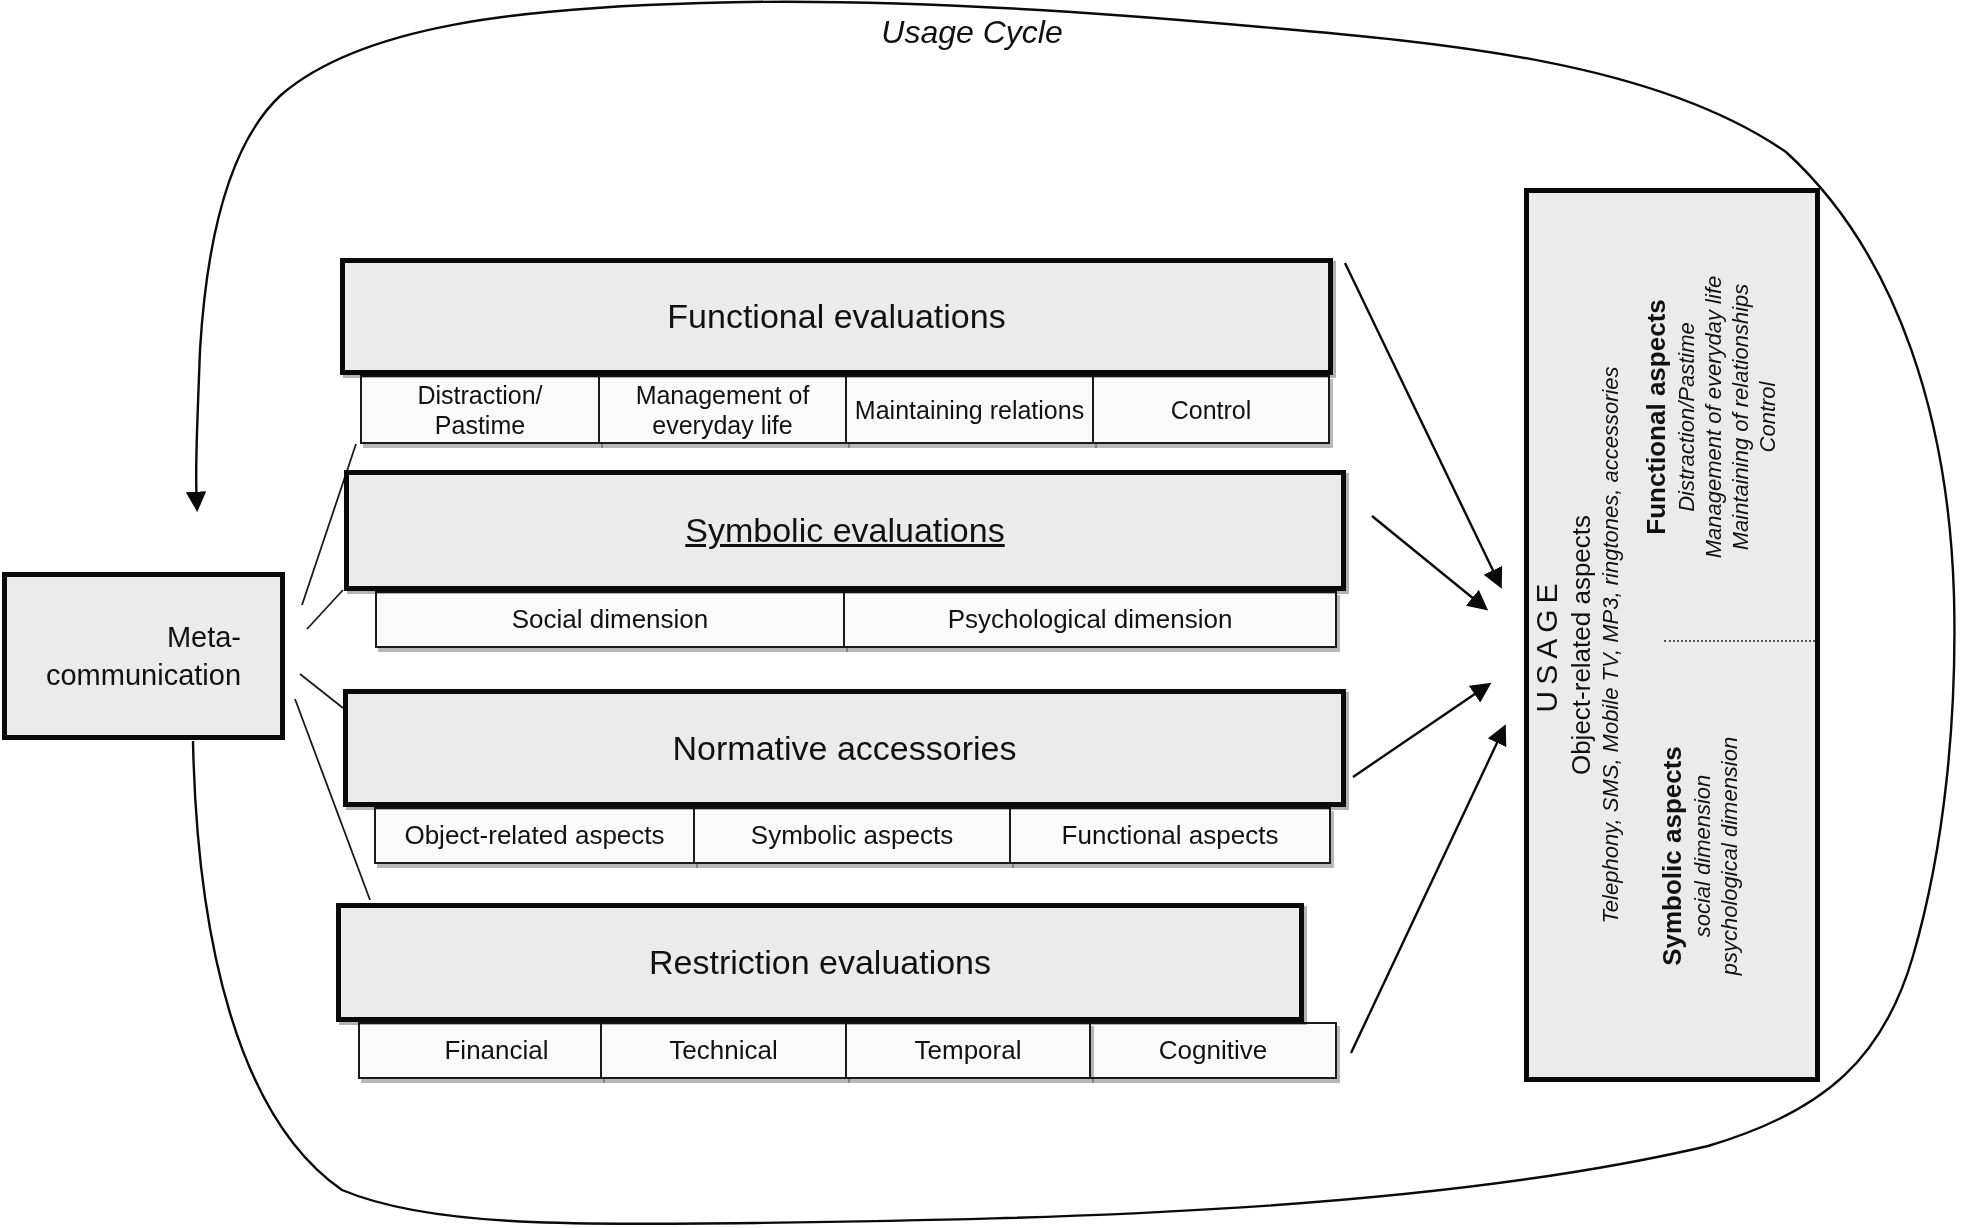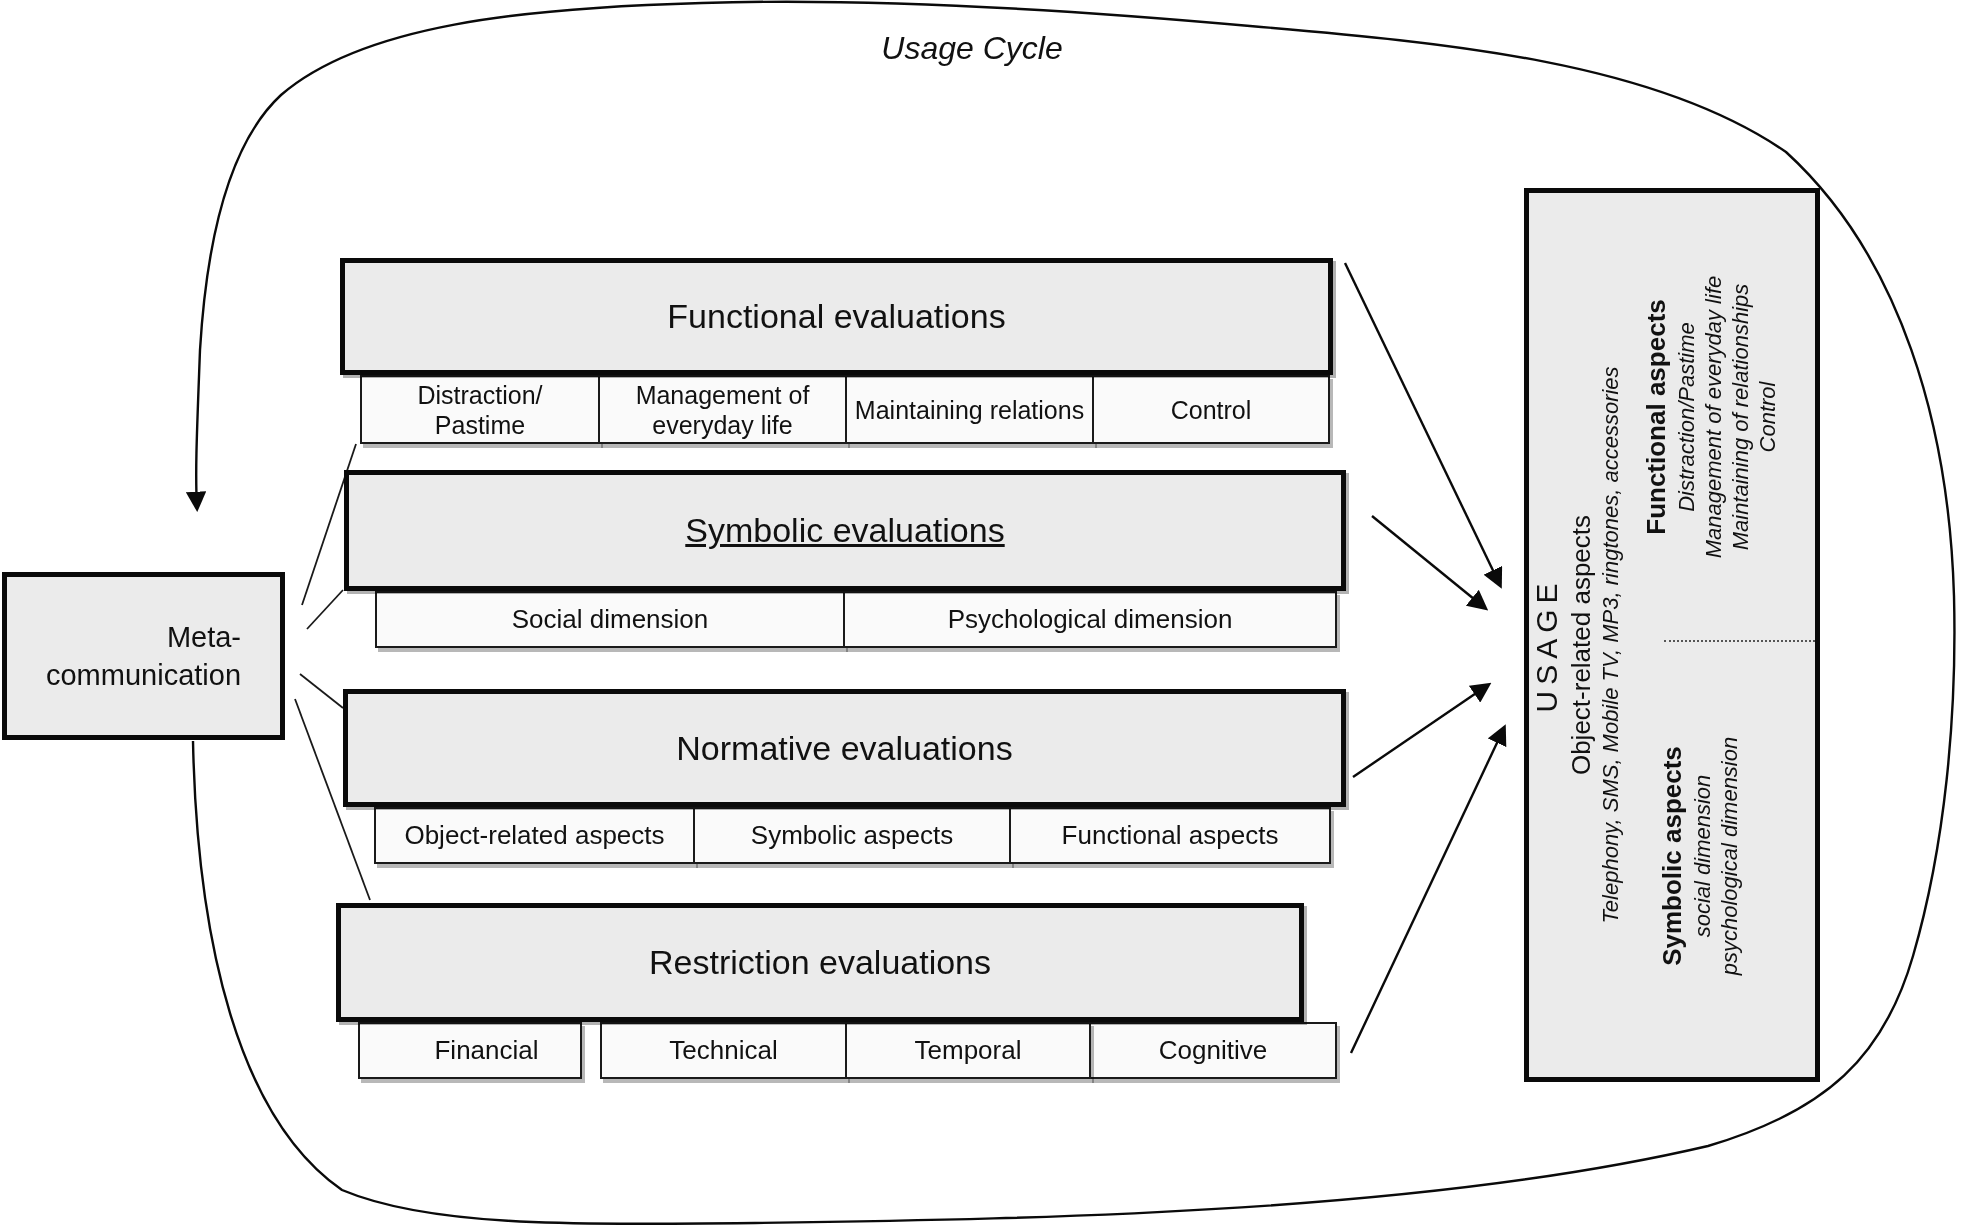--- a/index.html
+++ b/index.html
@@ -3,21 +3,21 @@
 <meta charset="utf-8">
 <style>
   html,body{margin:0;padding:0;background:#ffffff;}
   body{width:1965px;height:1228px;position:relative;overflow:hidden;
        font-family:"Liberation Sans","DejaVu Sans",sans-serif;color:#111;}
   .canvas{position:absolute;left:0;top:0;width:1965px;height:1228px;}
   svg.lines{position:absolute;left:0;top:0;width:1965px;height:1228px;z-index:1;}
 
   .cycle-label{position:absolute;z-index:3;font-style:italic;font-size:31px;
        text-align:center;width:320px;white-space:nowrap;}
-  #usage-cycle-label{left:812px;top:30px;font-size:32px;}
+  #usage-cycle-label{left:812px;top:14px;font-size:32px;}
   #symbolic-cycle-label{left:803px;top:1178px;}
 
   .metabox{position:absolute;left:2px;top:572px;width:283px;height:168px;
        background:#ebebeb;border:5px solid #0a0a0a;box-sizing:border-box;z-index:2;
        display:flex;align-items:center;justify-content:center;text-align:right;
        font-size:29px;line-height:1.32;white-space:pre-line;}
 
   .hdr{position:absolute;background:#ebebeb;border:5px solid #0a0a0a;box-sizing:border-box;
        display:flex;align-items:center;justify-content:center;font-size:34px;z-index:4;
        box-shadow:3px 3px 0 rgba(0,0,0,0.30);}
@@ -36,21 +36,21 @@
   #sub-0-2{left:845px;top:375px;width:249px;height:69px;font-size:25px;}
   #sub-0-3{left:1092px;top:375px;width:238px;height:69px;font-size:25px;}
   
   #sub-1-0{left:375px;top:591px;width:470px;height:57px;}
   #sub-1-1{left:843px;top:591px;width:494px;height:57px;}
   
   #sub-2-0{left:374px;top:807px;width:321px;height:57px;}
   #sub-2-1{left:693px;top:807px;width:318px;height:57px;}
   #sub-2-2{left:1009px;top:807px;width:322px;height:57px;}
   
-  #sub-3-0{left:358px;top:1022px;width:224px;height:57px;padding-left:33px;}
+  #sub-3-0{left:358px;top:1022px;width:244px;height:57px;padding-left:33px;}
   #sub-3-1{left:600px;top:1022px;width:247px;height:57px;}
   #sub-3-2{left:845px;top:1022px;width:246px;height:57px;}
   #sub-3-3{left:1089px;top:1022px;width:248px;height:57px;}
 
   .usagebox{position:absolute;left:1524px;top:188px;width:296px;height:894px;
        background:#ebebeb;border:5px solid #0a0a0a;box-sizing:border-box;z-index:2;}
   .usage-inner{position:absolute;left:0;top:0;right:0;bottom:0;}
   .rotg{position:absolute;white-space:nowrap;text-align:center;
        transform:translate(-50%,-50%) rotate(-90deg);}
   #usage-left{left:47px;top:452px;}
@@ -117,21 +117,21 @@
   <div class="sub" id="sub-0-2">Maintaining relations</div>
   <div class="sub" id="sub-0-3">Control</div>
 
   <div class="hdr" id="hdr-1">
     <span>Symbolic evaluations</span>
   </div>
   <div class="sub" id="sub-1-0">Social dimension</div>
   <div class="sub" id="sub-1-1">Psychological dimension</div>
 
   <div class="hdr" id="hdr-2">
-    <span>Normative evaluations</span>
+    <span>Normative accessories</span>
   </div>
   <div class="sub" id="sub-2-0">Object-related aspects</div>
   <div class="sub" id="sub-2-1">Symbolic aspects</div>
   <div class="sub" id="sub-2-2">Functional aspects</div>
 
   <div class="hdr" id="hdr-3">
     <span>Restriction evaluations</span>
   </div>
   <div class="sub" id="sub-3-0">Financial</div>
   <div class="sub" id="sub-3-1">Technical</div>

